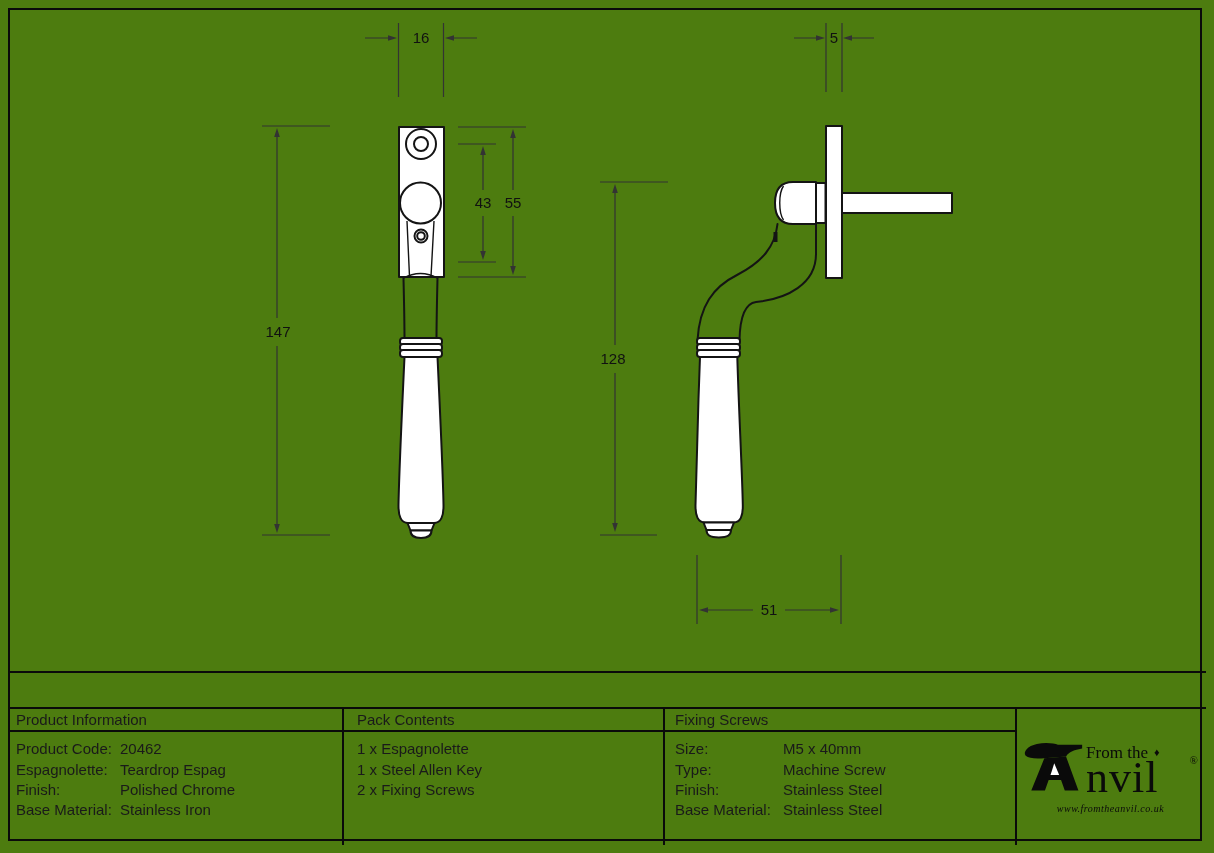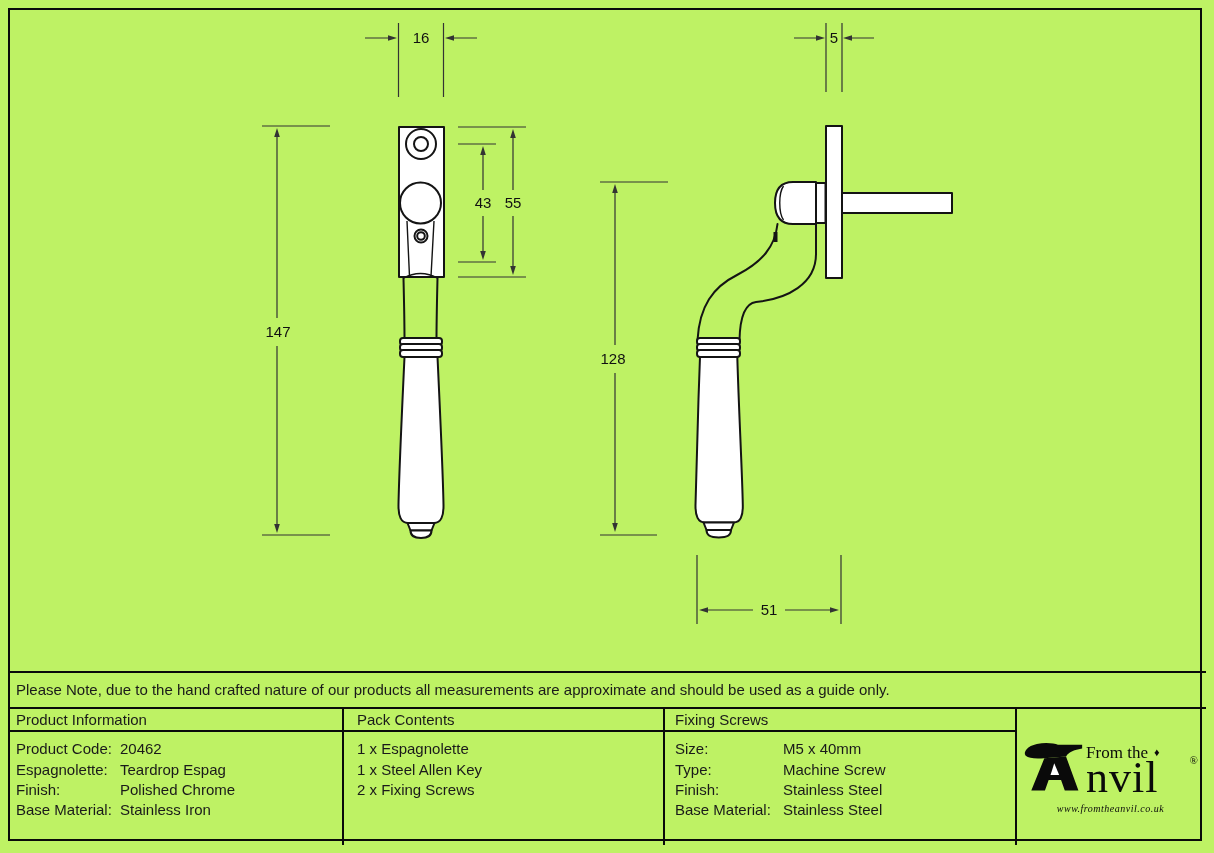--- a/index.html
+++ b/index.html
@@ -1,17 +1,17 @@
 <!DOCTYPE html>
 <html><head>
 <meta charset="utf-8">
 <style>
   html,body{margin:0;padding:0;background:#e8e8e8;}
   .stage{
-    position:relative;width:1214px;height:853px;background:#bef264;
+    position:relative;width:1214px;height:853px;background:#4d7c0f;
     font-family:"Liberation Sans",sans-serif;color:#1a1a1a;overflow:hidden;
   }
   .drawing{position:absolute;left:0;top:0;}
   .frame{position:absolute;left:8px;top:8px;width:1194px;height:833px;border:2px solid #0a0a0a;box-sizing:border-box;}
   .hline{position:absolute;height:2px;background:#0a0a0a;}
   .vline{position:absolute;width:2px;background:#0a0a0a;}
   .txt{position:absolute;font-size:15px;line-height:20px;white-space:nowrap;}
   .note-row{left:16px;top:680px;}
   .th{font-size:15px;}
   .logo-cell{position:absolute;left:1015px;top:708px;width:191px;height:137px;
@@ -121,21 +121,20 @@
   </svg>
 
   <div class="frame"></div>
   <div class="hline" style="left:8px;width:1198px;top:671px;"></div>
   <div class="hline" style="left:8px;width:1198px;top:707px;"></div>
   <div class="hline" style="left:8px;width:1007px;top:730px;"></div>
   <div class="vline" style="left:342px;top:707px;height:138px;"></div>
   <div class="vline" style="left:663px;top:707px;height:138px;"></div>
   <div class="vline" style="left:1015px;top:707px;height:138px;"></div>
 
-  <div class="txt note-row">Please Note, due to the hand crafted nature of our products all measurements are approximate and should be used as a guide only.</div>
 
   <div class="txt th" style="left:16px;top:710px;">Product Information</div>
   <div class="txt" style="left:16px;top:739px;">Product Code:</div>
   <div class="txt" style="left:120px;top:739px;">20462</div>
   <div class="txt" style="left:16px;top:760px;">Espagnolette:</div>
   <div class="txt" style="left:120px;top:760px;">Teardrop Espag</div>
   <div class="txt" style="left:16px;top:780px;">Finish:</div>
   <div class="txt" style="left:120px;top:780px;">Polished Chrome</div>
   <div class="txt" style="left:16px;top:800px;">Base Material:</div>
   <div class="txt" style="left:120px;top:800px;">Stainless Iron</div>

